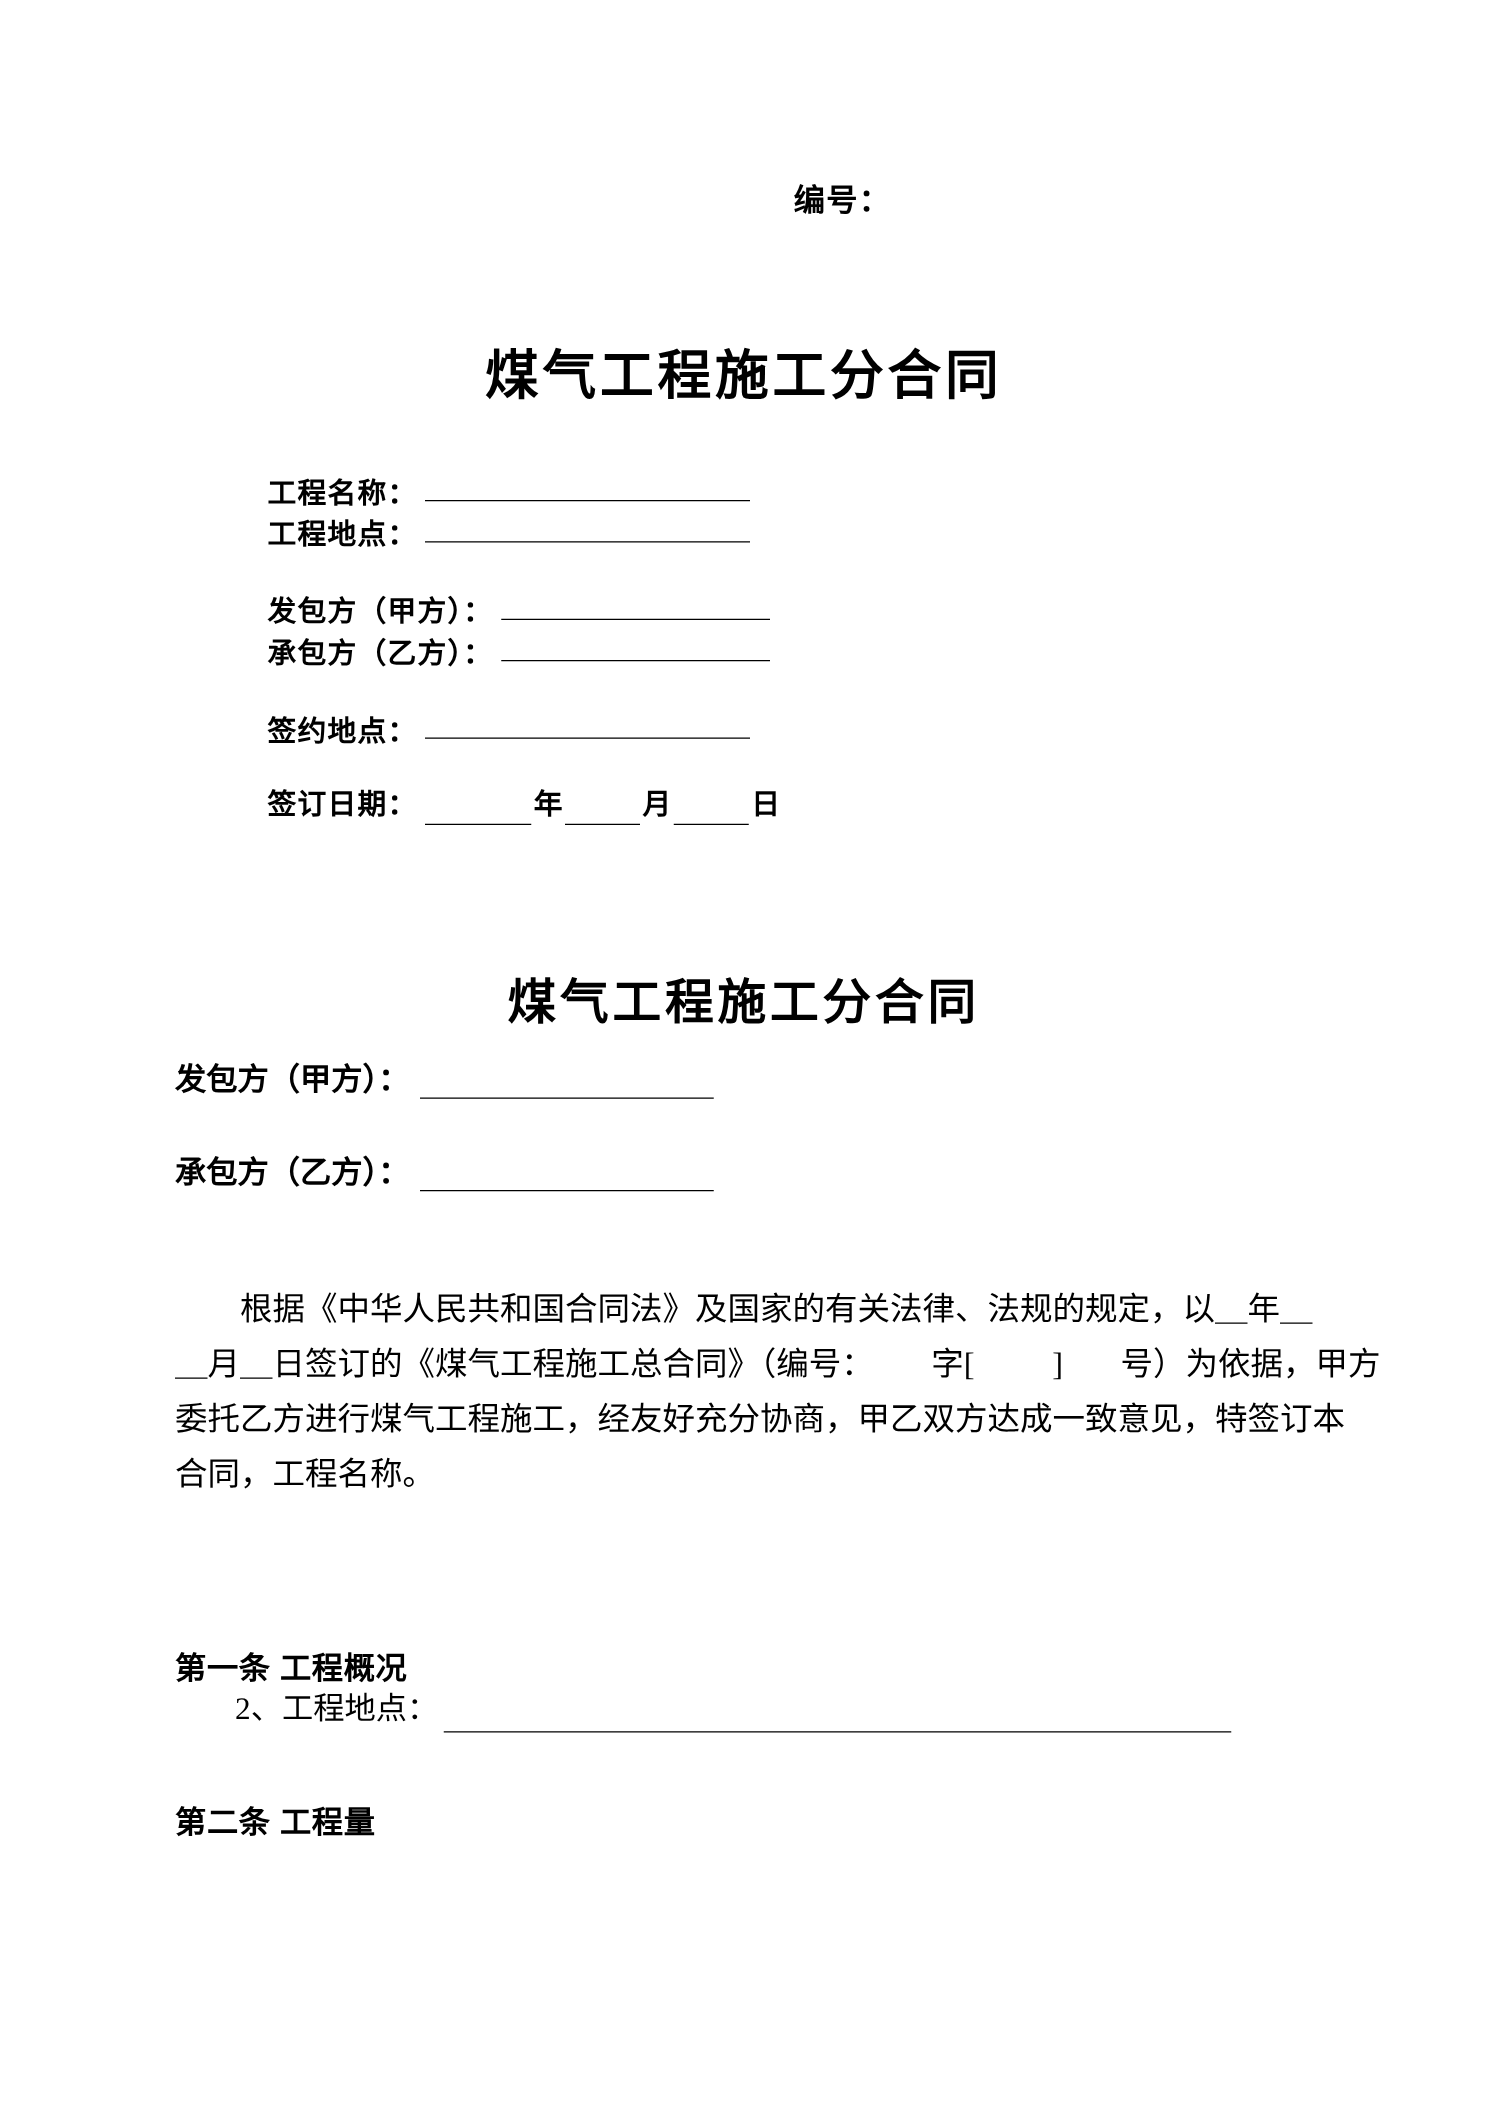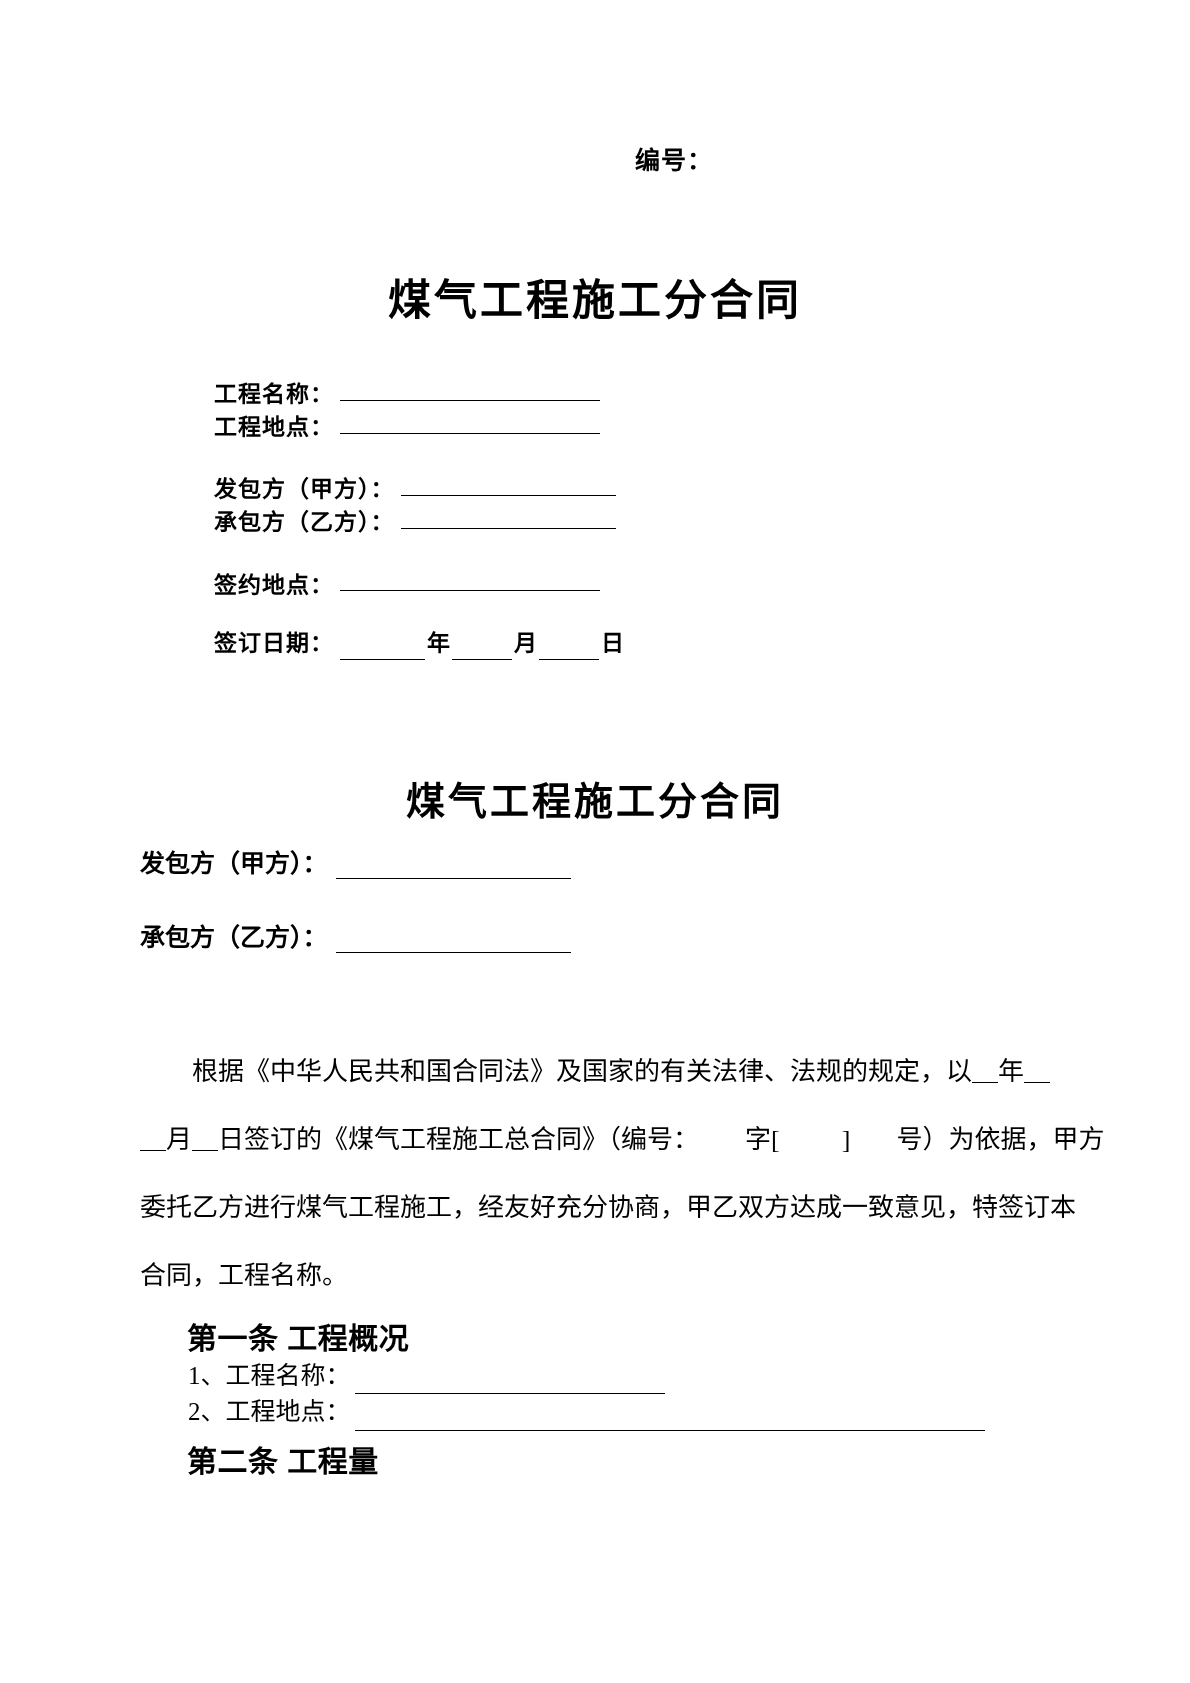--- a/index.html
+++ b/index.html
@@ -115,44 +115,43 @@
   
   .preamble {
     position: absolute;
     left: 140px;
     top: 1026px;
     width: 915px;
     font-size: 26px;
     line-height: 44px;
     text-align: justify;
   }
-  .preamble .ln { white-space: nowrap; margin-top: 24px; }
+  .preamble .ln { white-space: nowrap; }
   .ul-short {
     display: inline-block;
     width: 26px;
     border-bottom: 1.5px solid #000;
     vertical-align: -3px;
   }
   .ul-gap { display: inline-block; width: 46px; }
   .ul-gap-lg { display: inline-block; width: 62px; }
 
   
   .clause {
     position: absolute;
     left: 140px;
     width: 930px;
     font-size: 25px;
   }
   .clause-head {
     font-family: "Liberation Sans", "DejaVu Sans", sans-serif;
     font-weight: bold;
-    font-size: 30px;
+    font-size: 25px;
     letter-spacing: 0.5px;
     white-space: nowrap;
-    margin-left: 47px;
   }
   .clause-item {
     margin-left: 48px;
     display: flex;
     align-items: flex-end;
     white-space: nowrap;
     line-height: 1.45;
   }
   .item-blank {
     display: inline-block;
@@ -243,24 +242,20 @@
     <div class="ln">
       <span class="ul-short"></span><span>月</span><span class="ul-short"></span><span>日签订的《煤气工程施工总合同》（编号：</span><span class="ul-gap"></span><span>字[</span><span class="ul-gap-lg"></span><span>]</span><span class="ul-gap"></span><span>号）为依据，甲方</span>
     </div>
     <div class="ln">委托乙方进行煤气工程施工，经友好充分协商，甲乙双方达成一致意见，特签订本</div>
     <div class="ln">合同，工程名称。</div>
   </div>
 
   <div class="clause clause-1">
     <div class="clause-head">第一条  工程概况</div>
     <div class="clause-item">
-      <span>1、工程名称：</span>
-      <span class="item-blank blank-310"></span>
-    </div>
-    <div class="clause-item">
       <span>2、工程地点：</span>
       <span class="item-blank blank-630"></span>
     </div>
   </div>
 
   <div class="clause clause-2">
     <div class="clause-head">第二条  工程量</div>
   </div>
 
 </div>

